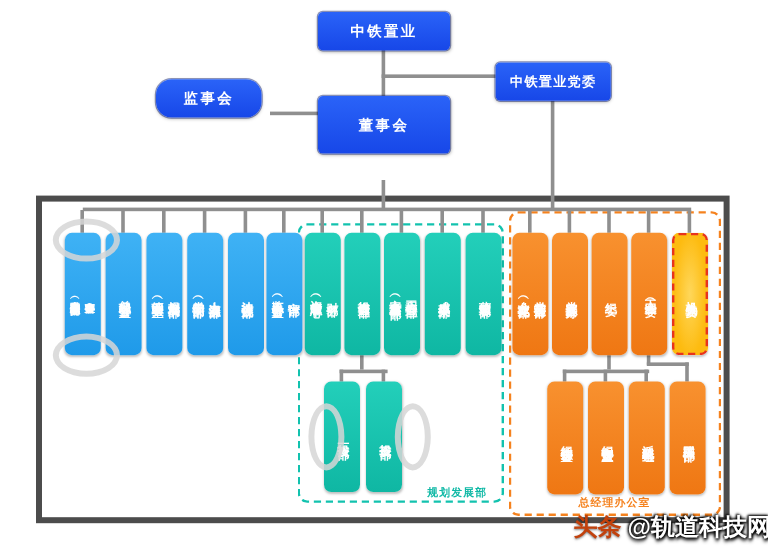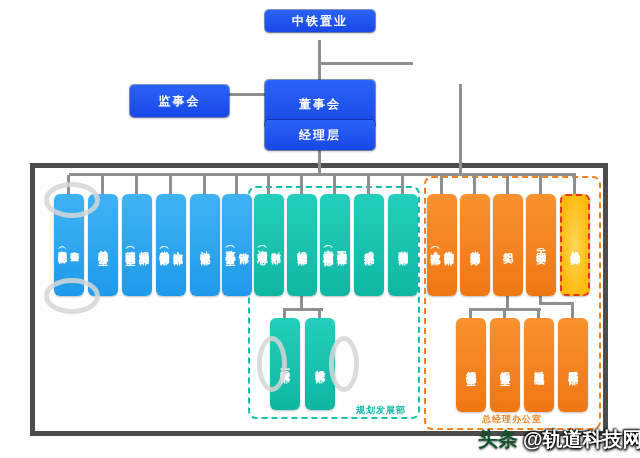--- a/index.html
+++ b/index.html
@@ -44,21 +44,21 @@
        display:flex;align-items:center;justify-content:center;
        box-shadow:0 1px 2px rgba(0,0,0,.25);}
   .sub.s-teal{height:92px;background:linear-gradient(180deg,#23cfba,#0fb7a3);}
   .sub.s-orange{height:94px;background:linear-gradient(180deg,#f8912f,#ef7713);}
 
   
   .circ{position:absolute;border:5px solid rgba(214,214,214,.85);border-radius:50%;}
 
   
   .wm{position:absolute;left:478px;top:426px;font-size:20px;font-weight:bold;white-space:nowrap;}
-  .wm .logo{color:#14532d;margin-right:5px;text-shadow:0 1px 2px rgba(0,0,0,.55);}
+  .wm .logo{color:#c2410c;margin-right:5px;text-shadow:0 1px 2px rgba(0,0,0,.55);}
   .wm .site{color:#fff;text-shadow:0 0 3px #000,1px 1px 2px #000,-1px -1px 2px #000,0 2px 3px rgba(0,0,0,.8);}
 </style>
 </head>
 <body>
 
 <div id="canvas">
 
   <div class="bigbox"></div>
   <div class="grect g-orange" style="left:424px;top:176px;width:177px;height:254px;">
     <span class="glabel" style="left:56px;bottom:2px;color:#f5821e;">总经理办公室</span>
@@ -99,24 +99,24 @@
 
   <div class="lv" style="left:506px;top:296px;height:12px;"></div>
   <div class="lh" style="left:469px;top:308px;width:72px;"></div>
   <div class="lv" style="left:469px;top:308px;height:10px;"></div>
   <div class="lv" style="left:503px;top:308px;height:10px;"></div>
   <div class="lv" style="left:537px;top:308px;height:10px;"></div>
   <div class="lv" style="left:539px;top:296px;height:8px;"></div>
   <div class="lh" style="left:539px;top:302px;width:35px;"></div>
   <div class="lv" style="left:571px;top:302px;height:16px;"></div>
 
-  <div class="tbox" style="left:265px;top:10px;width:110px;height:22px;">中铁置业</div>
-  <div class="tbox" style="left:130px;top:85px;width:99px;height:32px;">监事会</div>
+  <div class="tbox" style="left:265px;top:10px;width:110px;height:32px;">中铁置业</div>
+  <div class="tbox" style="left:413px;top:52px;width:96px;height:32px;font-size:11px;letter-spacing:1px;">中铁置业党委</div>
+  <div class="tbox" style="left:130px;top:66px;width:88px;height:32px;border-radius:13px;">监事会</div>
   <div class="tbox" style="left:265px;top:80px;width:110px;height:48px;font-family:Liberation Mono, monospace;">董事会</div>
-  <div class="tbox" style="left:265px;top:120px;width:110px;height:30px;">经理层</div>
 
   <div class="col c-blue small" style="left:54px;">
       <span class="vtext">董事会办公室
 （党委办公室 党委组织部）</span>
     </div>
   <div class="col c-blue" style="left:88px;">
       <span class="vtext">总经理办公室</span>
     </div>
   <div class="col c-blue" style="left:122px;">
       <span class="vtext">规划发展部

